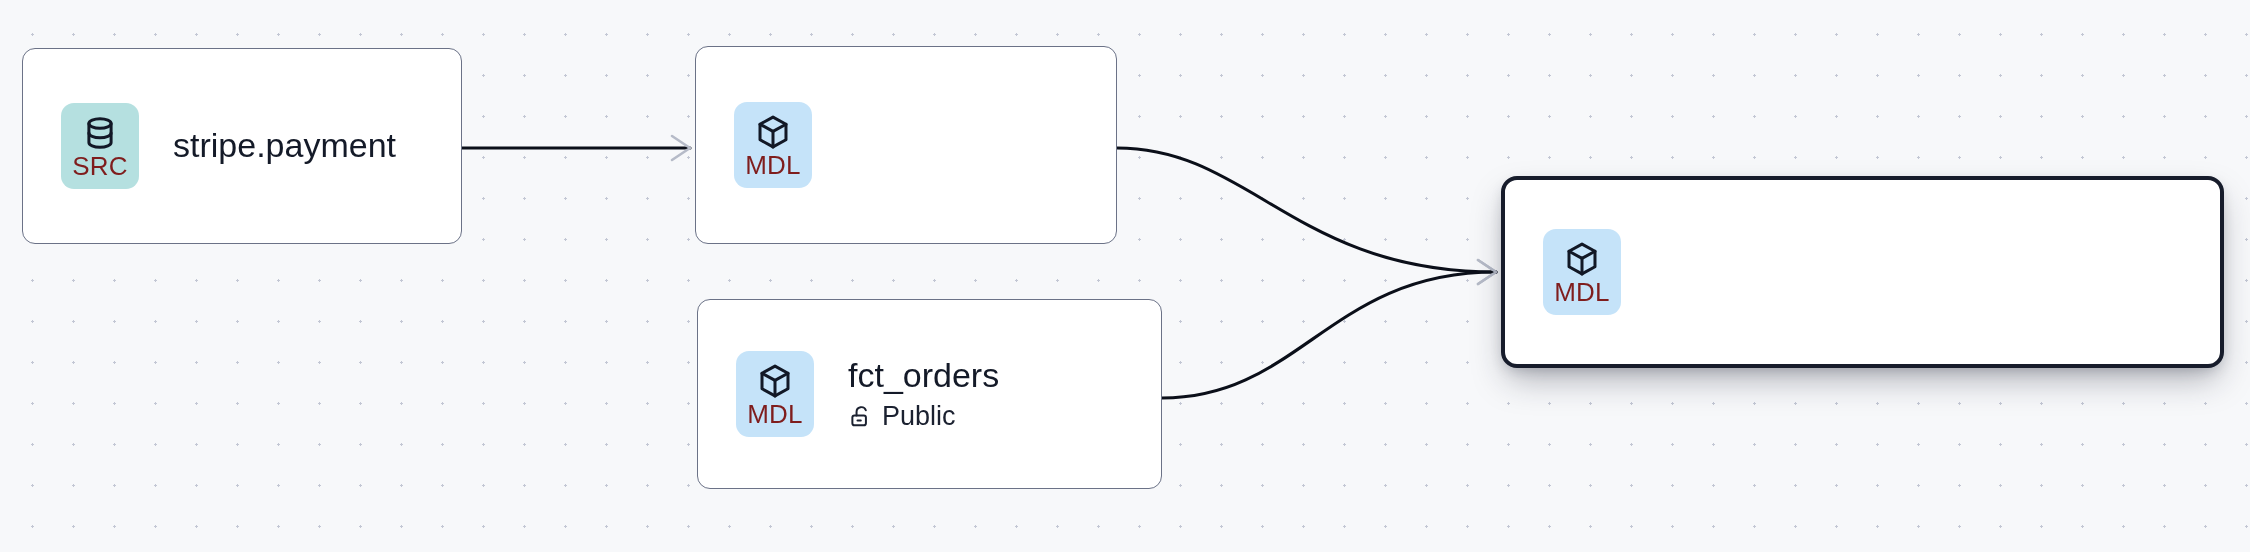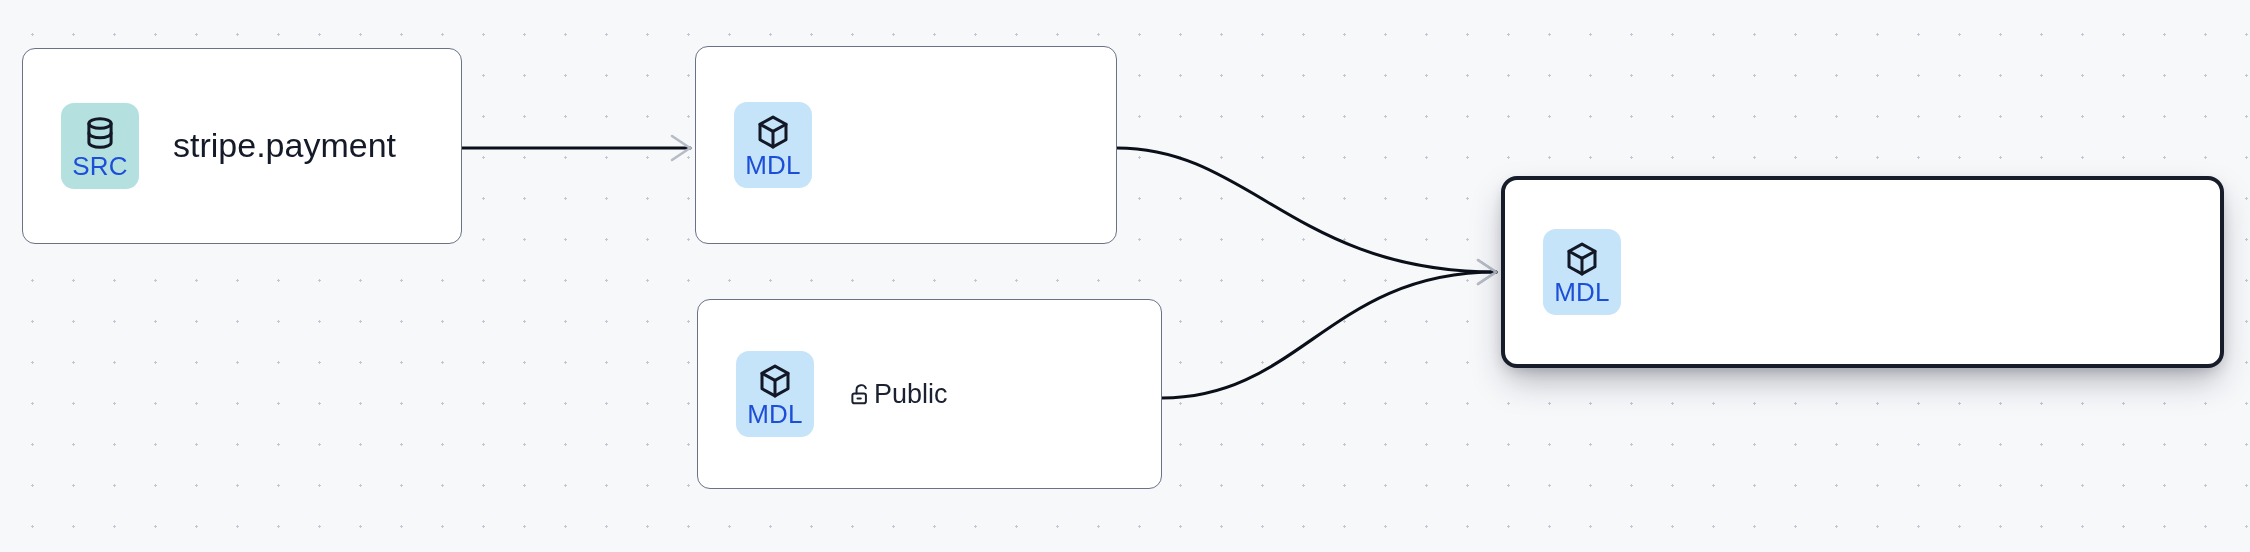--- a/index.html
+++ b/index.html
@@ -79,21 +79,21 @@
   }
 
   .badge.src { background: #b5e0e0; }
   .badge.mdl { background: #c5e3f9; text-align: right; }
 
   .badge svg { display: block; }
 
   .badge-label {
     font-size: 26px;
     line-height: 1;
-    color: #1d4ed8;
+    color: #7f1d1d;
     letter-spacing: 0.2px;
     font-family: "Liberation Sans", sans-serif;
   }
 
   
   .node-body {
     margin-left: 34px;
     display: flex;
     flex-direction: column;
     justify-content: center;
@@ -104,21 +104,21 @@
     font-size: 34px;
     line-height: 1.04;
     color: #141a28;
     white-space: nowrap;
     font-family: "Liberation Sans", sans-serif;
   }
 
   .node-meta {
     display: flex;
     align-items: center;
-    gap: 1px;
+    gap: 9px;
   }
 
   .node-meta-text {
     font-size: 27px;
     line-height: 1;
     color: #1b2130;
     white-space: nowrap;
     font-family: "Liberation Sans", sans-serif;
   }
 
@@ -175,20 +175,21 @@
   <div class="node" style="left:697px; top:299px; width:465px; height:190px;">
     <div class="badge mdl">
       <svg width="38" height="38" viewBox="0 0 24 24" fill="none" stroke="#121826" stroke-width="1.9" stroke-linecap="round" stroke-linejoin="round">
         <path d="M12 2.6 20.2 7.1v9.8L12 21.4 3.8 16.9V7.1z"></path>
         <path d="M3.8 7.1 12 11.6l8.2-4.5"></path>
         <path d="M12 11.6v9.8"></path>
       </svg>
       <span class="badge-label">MDL</span>
     </div>
     <div class="node-body">
+      <span class="node-title">fct_orders</span>
       <span class="node-meta">
         <svg class="lock-icon" width="25" height="25" viewBox="0 0 24 24" fill="none" stroke="#1b2130" stroke-width="1.9" stroke-linecap="round" stroke-linejoin="round">
           <rect x="4.2" y="11" width="13" height="9.4" rx="2"></rect>
           <path d="M8.2 11V7.6a4.6 4.6 0 0 1 8.9-1.6"></path>
           <path d="M9.1 15.8h3.2"></path>
         </svg>
         <span class="node-meta-text">Public</span>
       </span>
     </div>
   </div>

